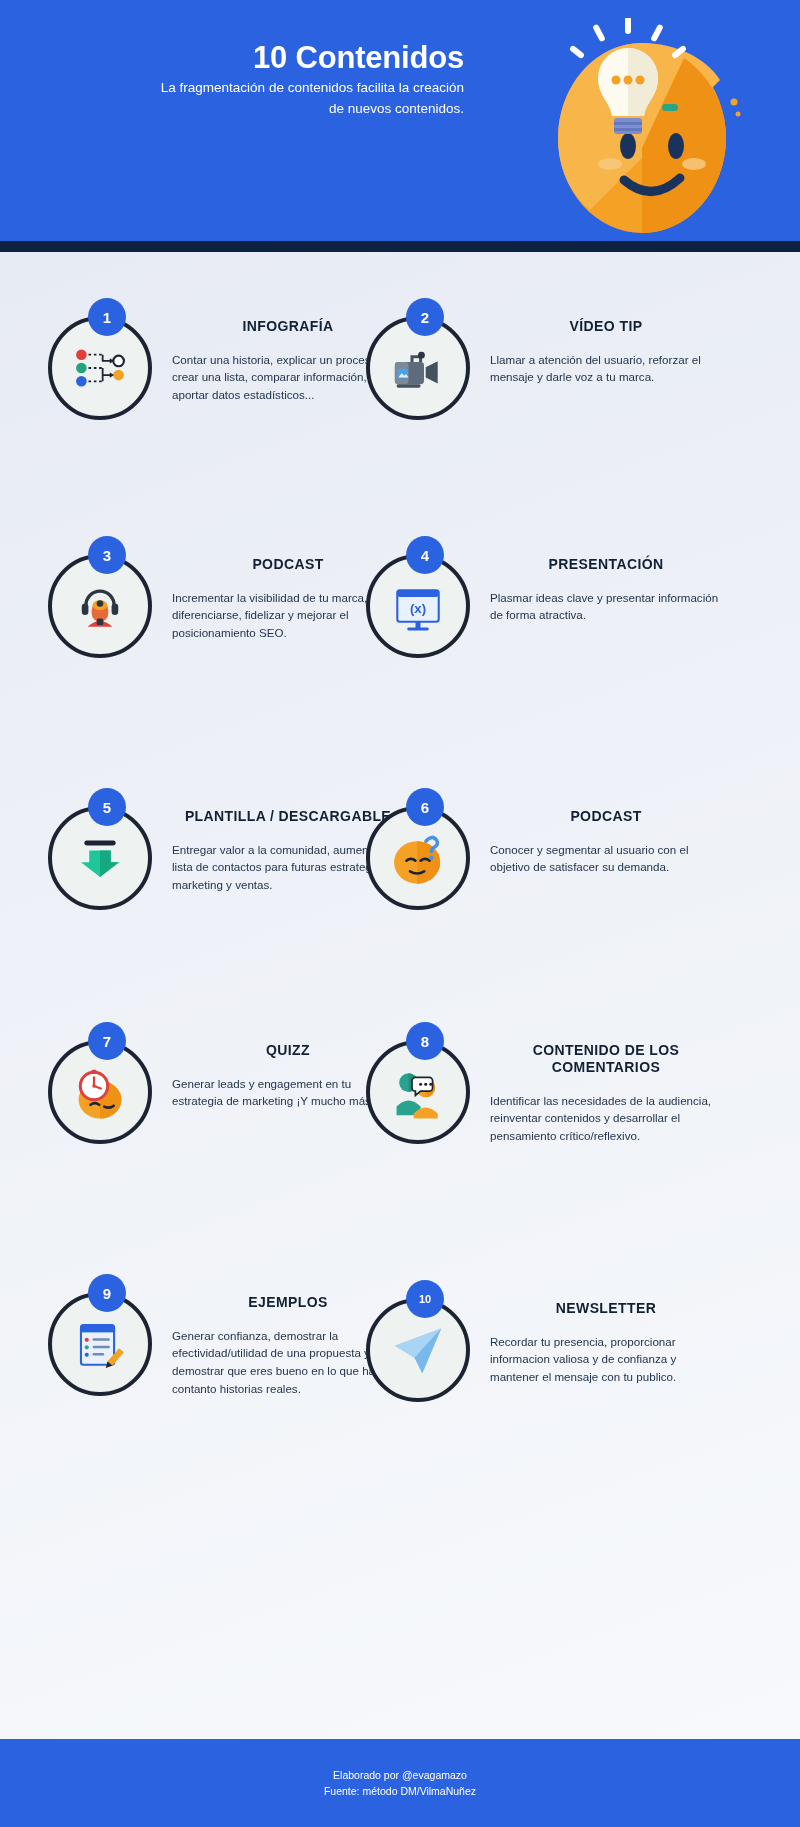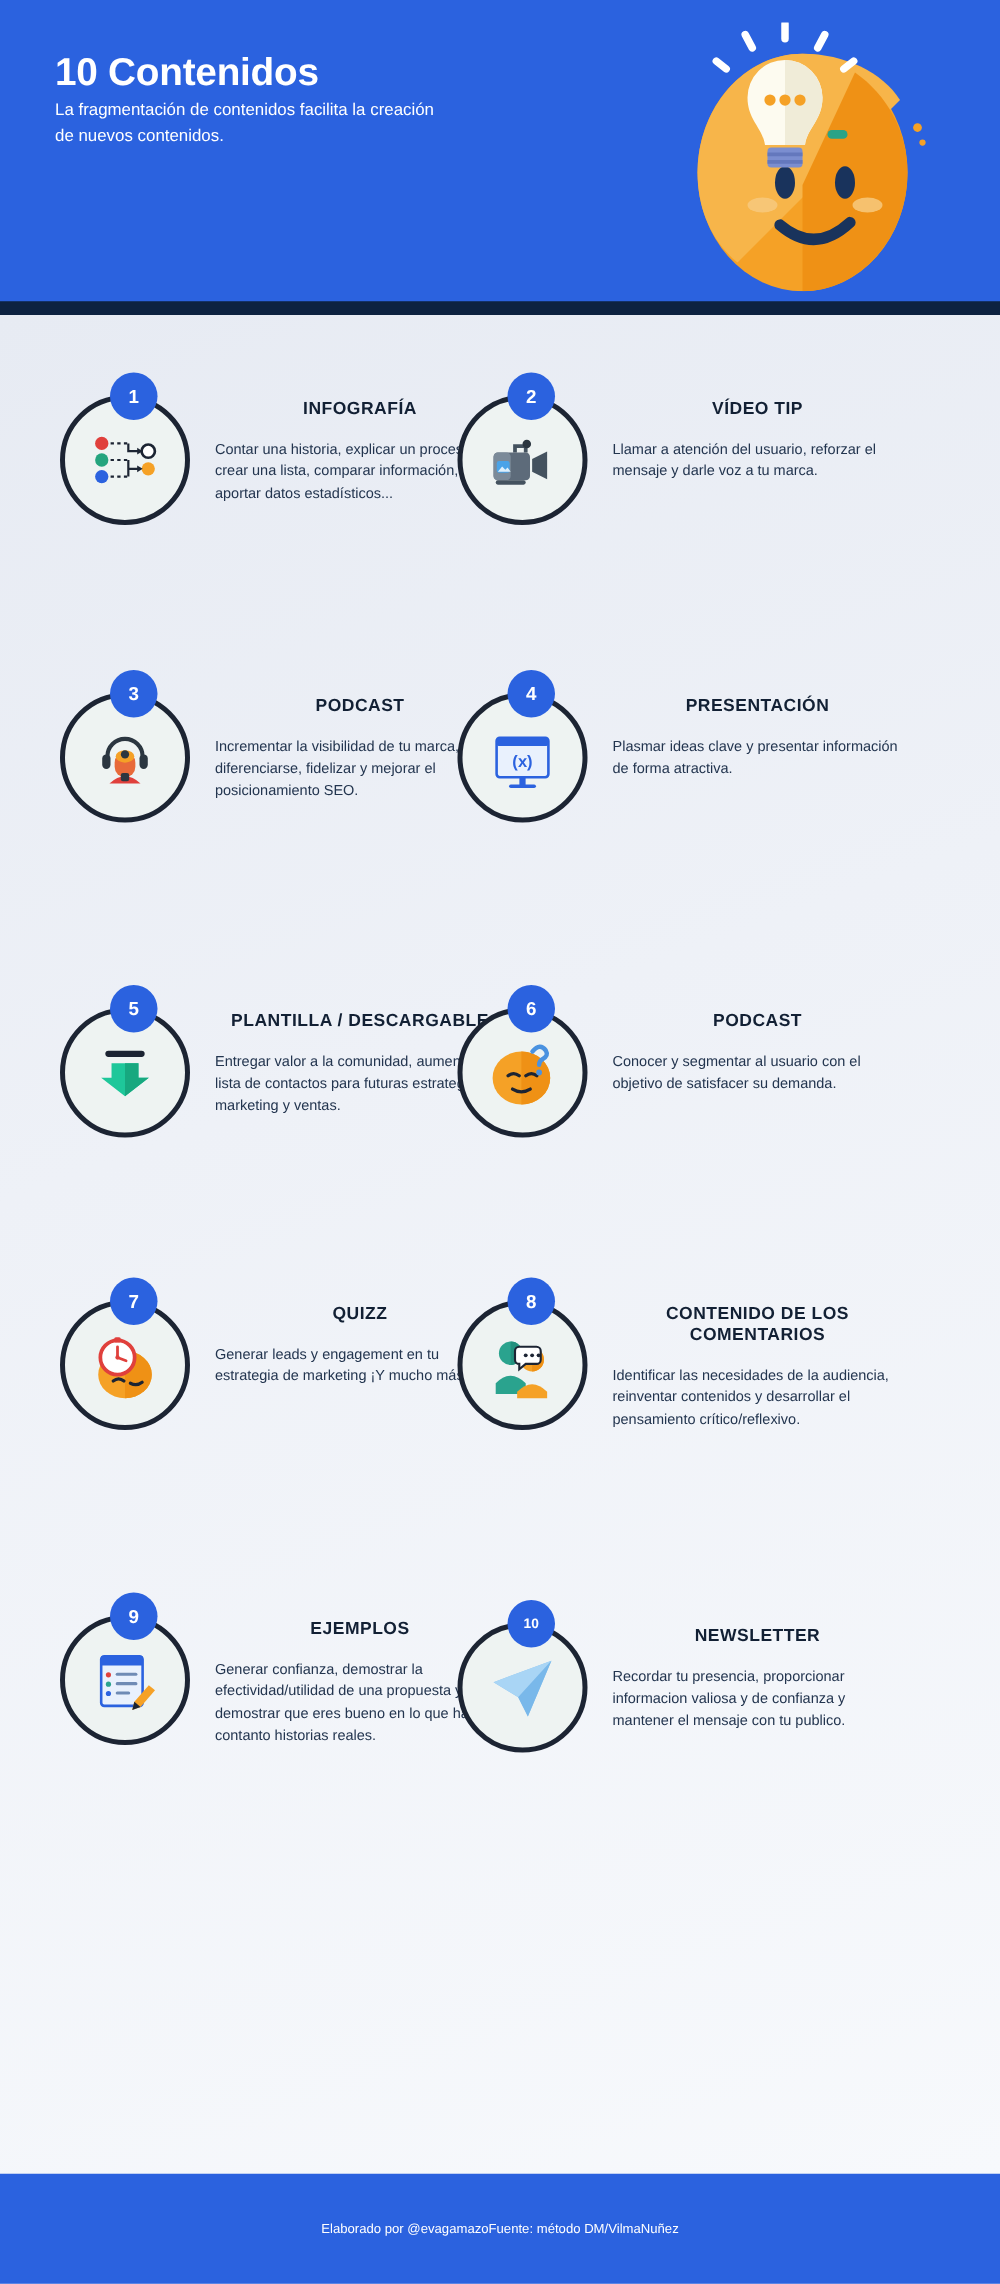--- a/index.html
+++ b/index.html
@@ -18,21 +18,21 @@
     width: 800px;
     height: 252px;
     background: #2b62df;
     overflow: hidden;
   }
   .header-bottom-bar {
     position: absolute; left: 0; bottom: 0;
     width: 800px; height: 11px;
     background: #0d2240;
   }
-  .header-text { position: absolute; left: 44px; top: 38px; width: 420px; }
+  .header-text { position: absolute; left: 44px; top: 38px; width: 420px; text-align: right; }
   .header-title {
     color: #ffffff;
     font-size: 31px;
     font-weight: bold;
     line-height: 1.28;
     letter-spacing: -0.2px;
   }
   .header-sub {
     color: #ffffff;
     font-size: 13.5px;
@@ -95,21 +95,21 @@
     font-size: 11.6px;
     line-height: 1.52;
   }
 
   
   .footer {
     position: absolute;
     left: 0; top: 1739px;
     width: 800px; height: 88px;
     background: #2b62df;
-    display: flex; flex-direction: row;
+    display: flex; flex-direction: column;
     align-items: center; justify-content: center;
   }
   .footer-line { color: #ffffff; font-size: 10.5px; line-height: 1.55; }
 </style>
 </head>
 <body>
 
 <div class="page">
 
   <div class="header">

